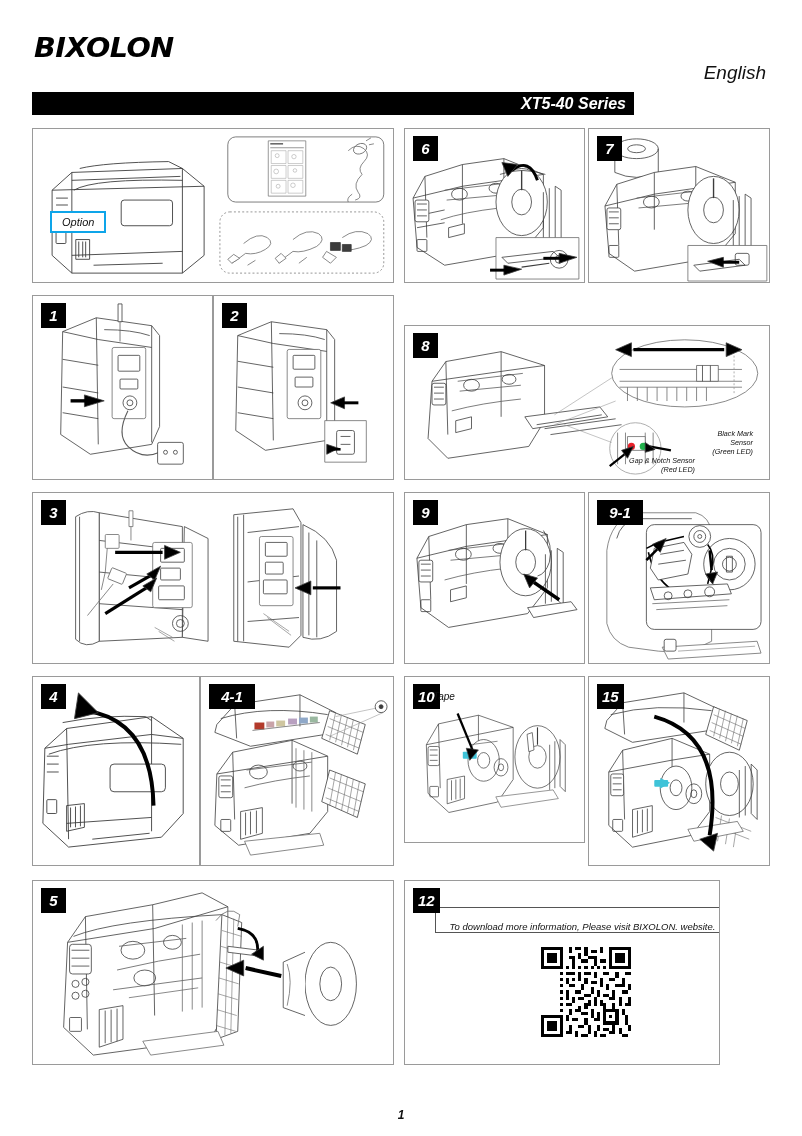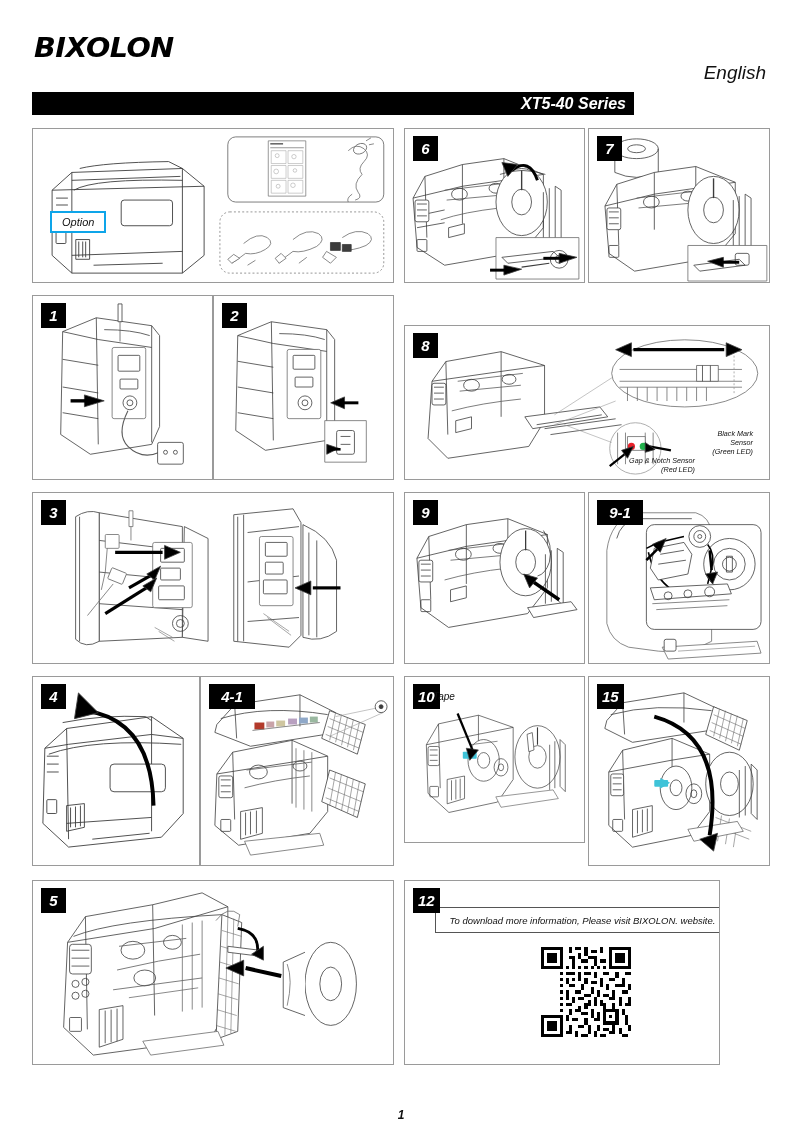--- a/index.html
+++ b/index.html
@@ -87,21 +87,21 @@
     color: #111;
     z-index: 6;
     text-align: right;
   }
 
   .download-box {
     position: absolute;
     left: 30px; top: 26px;
     width: 295px; height: 26px;
     border: 1px solid #555;
-    display: flex; align-items: center; justify-content: center;
+    display: flex; align-items: flex-end; justify-content: center;
     font-size: 9.5px;
     color: #111;
     background: #fff;
   }
 
   .qr { position: absolute; left: 136px; top: 66px; width: 90px; height: 90px; }
   .qr svg { display: block; width: 100%; height: 100%; }
 
   .pagenum {
     position: absolute; left: 0; right: 0; bottom: 14px;

